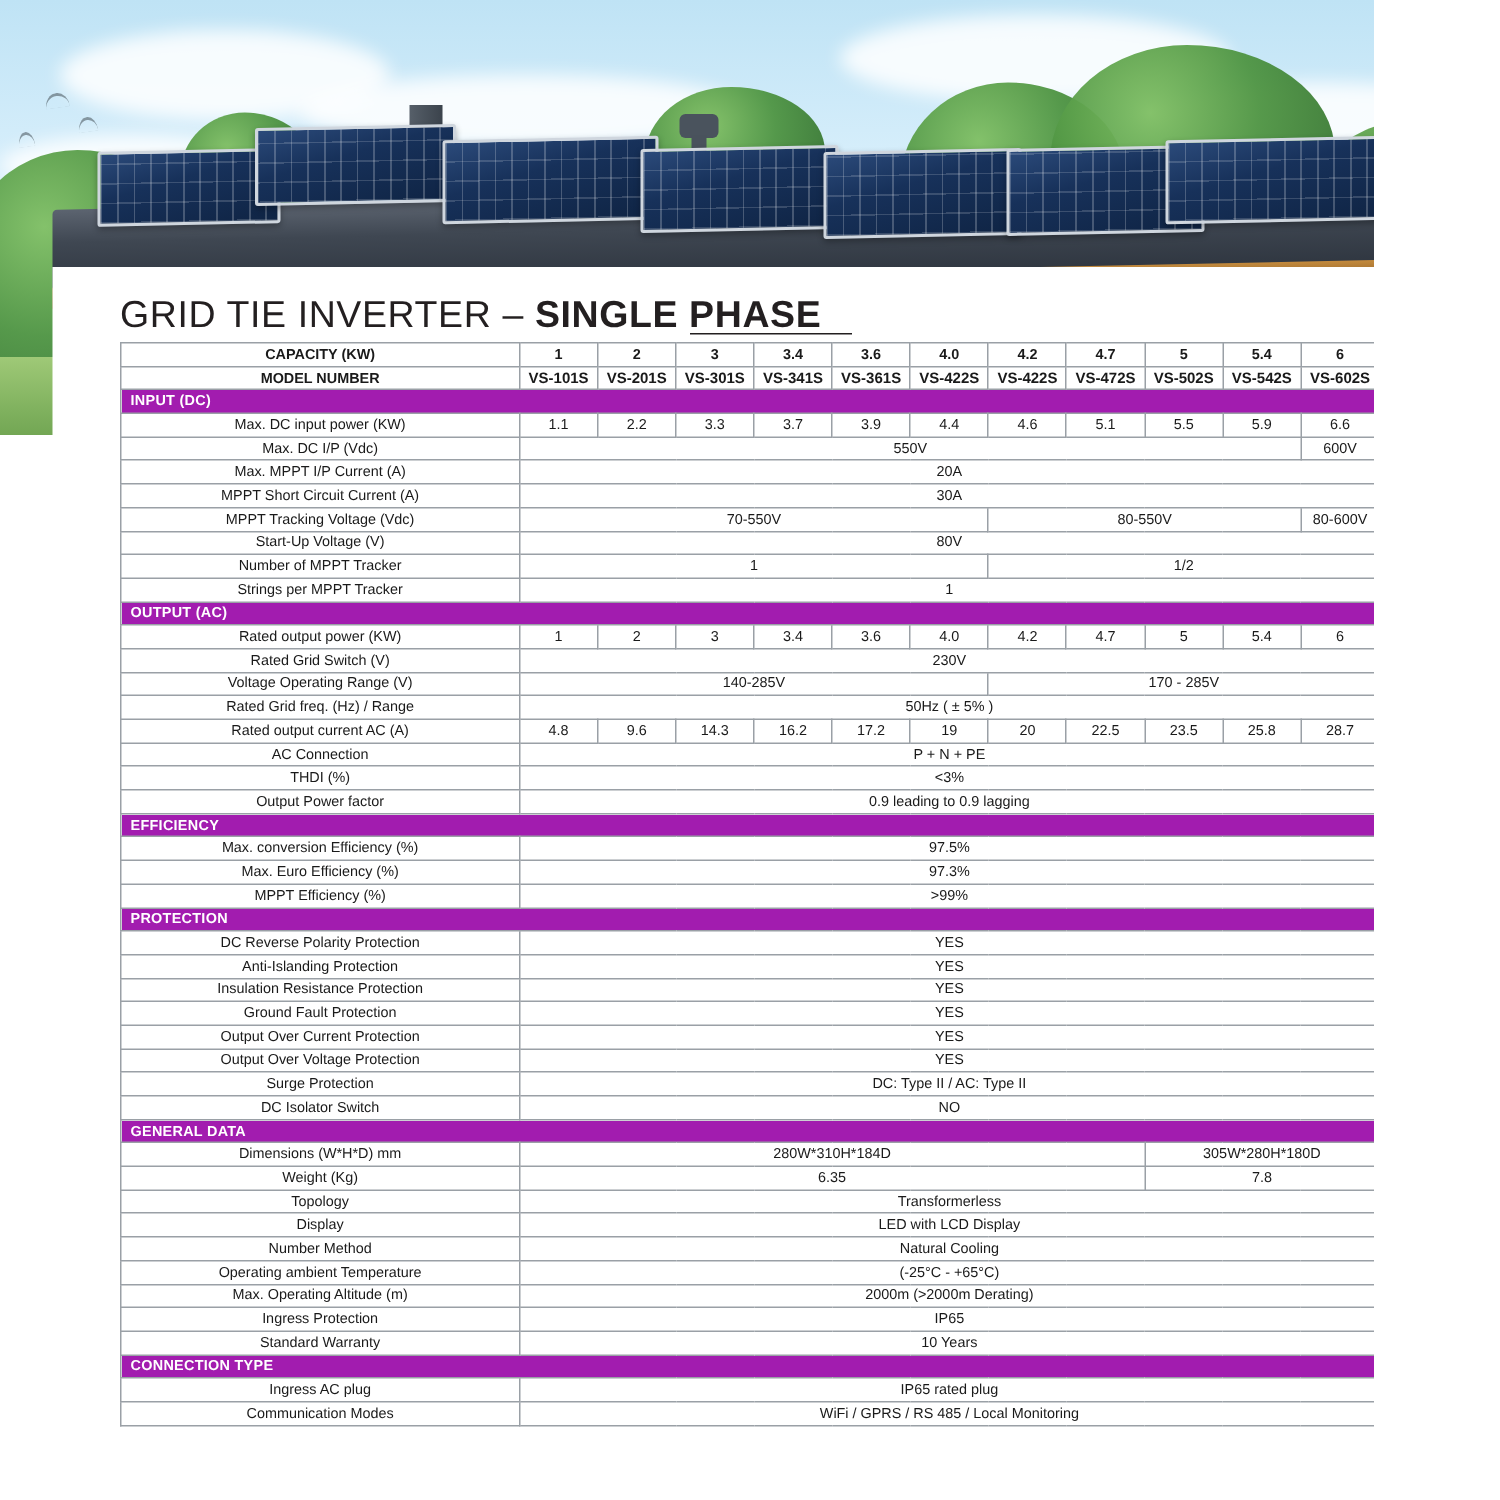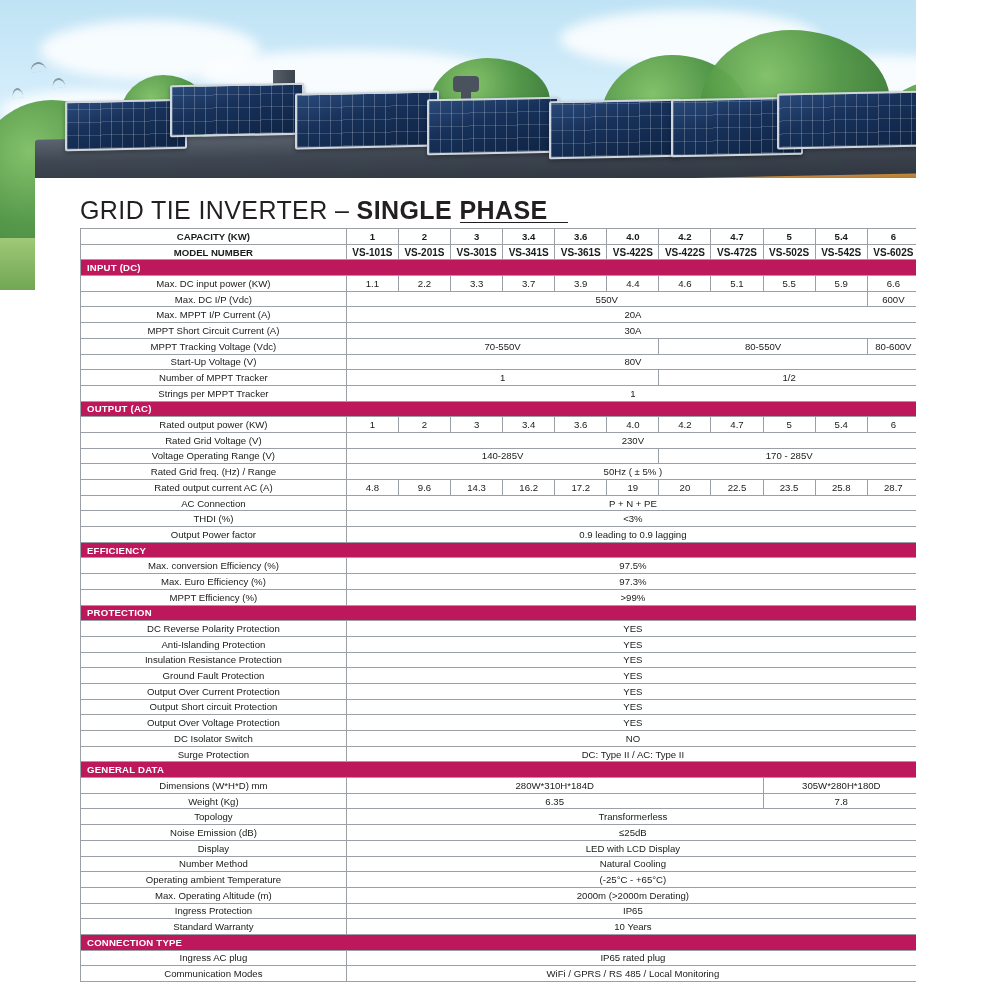--- a/index.html
+++ b/index.html
@@ -199,21 +199,21 @@
     vertical-align: middle;
     white-space: nowrap;
     overflow: hidden;
   }
   td.label {
     text-align: left;
     padding-left: 6px;
     width: 250px;
   }
   tr.section td {
-    background: #be185d;
+    background: #a21caf;
     color: #ffffff;
     font-weight: 700;
     text-align: left;
     padding-left: 6px;
     letter-spacing: .2px;
   }
   tr.hdr td {
     font-weight: 700;
   }
   tr.hdr td.label { font-weight: 700; text-align: center; }
@@ -373,21 +373,21 @@
           <td>3.4</td>
           <td>3.6</td>
           <td>4.0</td>
           <td>4.2</td>
           <td>4.7</td>
           <td>5</td>
           <td>5.4</td>
           <td>6</td>
         </tr>
         <tr>
-          <td class="label">Rated Grid Voltage (V)</td>
+          <td class="label">Rated Grid Switch (V)</td>
           <td colspan="11">230V</td>
         </tr>
         <tr>
           <td class="label">Voltage Operating Range (V)</td>
           <td colspan="6">140-285V</td>
           <td colspan="5">170 - 285V</td>
         </tr>
         <tr>
           <td class="label">Rated Grid freq. (Hz) / Range</td>
           <td colspan="11">50Hz ( ± 5% )</td>
@@ -450,57 +450,49 @@
         </tr>
         <tr>
           <td class="label">Ground Fault Protection</td>
           <td colspan="11">YES</td>
         </tr>
         <tr>
           <td class="label">Output Over Current Protection</td>
           <td colspan="11">YES</td>
         </tr>
         <tr>
-          <td class="label">Output Short circuit Protection</td>
-          <td colspan="11">YES</td>
-        </tr>
-        <tr>
           <td class="label">Output Over Voltage Protection</td>
           <td colspan="11">YES</td>
         </tr>
         <tr>
+          <td class="label">Surge Protection</td>
+          <td colspan="11">DC: Type II / AC: Type II</td>
+        </tr>
+        <tr>
           <td class="label">DC Isolator Switch</td>
           <td colspan="11">NO</td>
-        </tr>
-        <tr>
-          <td class="label">Surge Protection</td>
-          <td colspan="11">DC: Type II / AC: Type II</td>
         </tr>
         <tr class="section">
           <td colspan="12">GENERAL DATA</td>
         </tr>
         <tr>
           <td class="label">Dimensions (W*H*D) mm</td>
           <td colspan="8">280W*310H*184D</td>
           <td colspan="3">305W*280H*180D</td>
         </tr>
         <tr>
           <td class="label">Weight (Kg)</td>
           <td colspan="8">6.35</td>
           <td colspan="3">7.8</td>
         </tr>
         <tr>
           <td class="label">Topology</td>
           <td colspan="11">Transformerless</td>
         </tr>
         <tr>
-          <td class="label">Noise Emission (dB)</td>
-          <td colspan="11">≤25dB</td>
-        </tr>
-        <tr>
           <td class="label">Display</td>
           <td colspan="11">LED with LCD Display</td>
         </tr>
         <tr>
           <td class="label">Number Method</td>
           <td colspan="11">Natural Cooling</td>
         </tr>
         <tr>
           <td class="label">Operating ambient Temperature</td>
           <td colspan="11">(-25°C - +65°C)</td>

